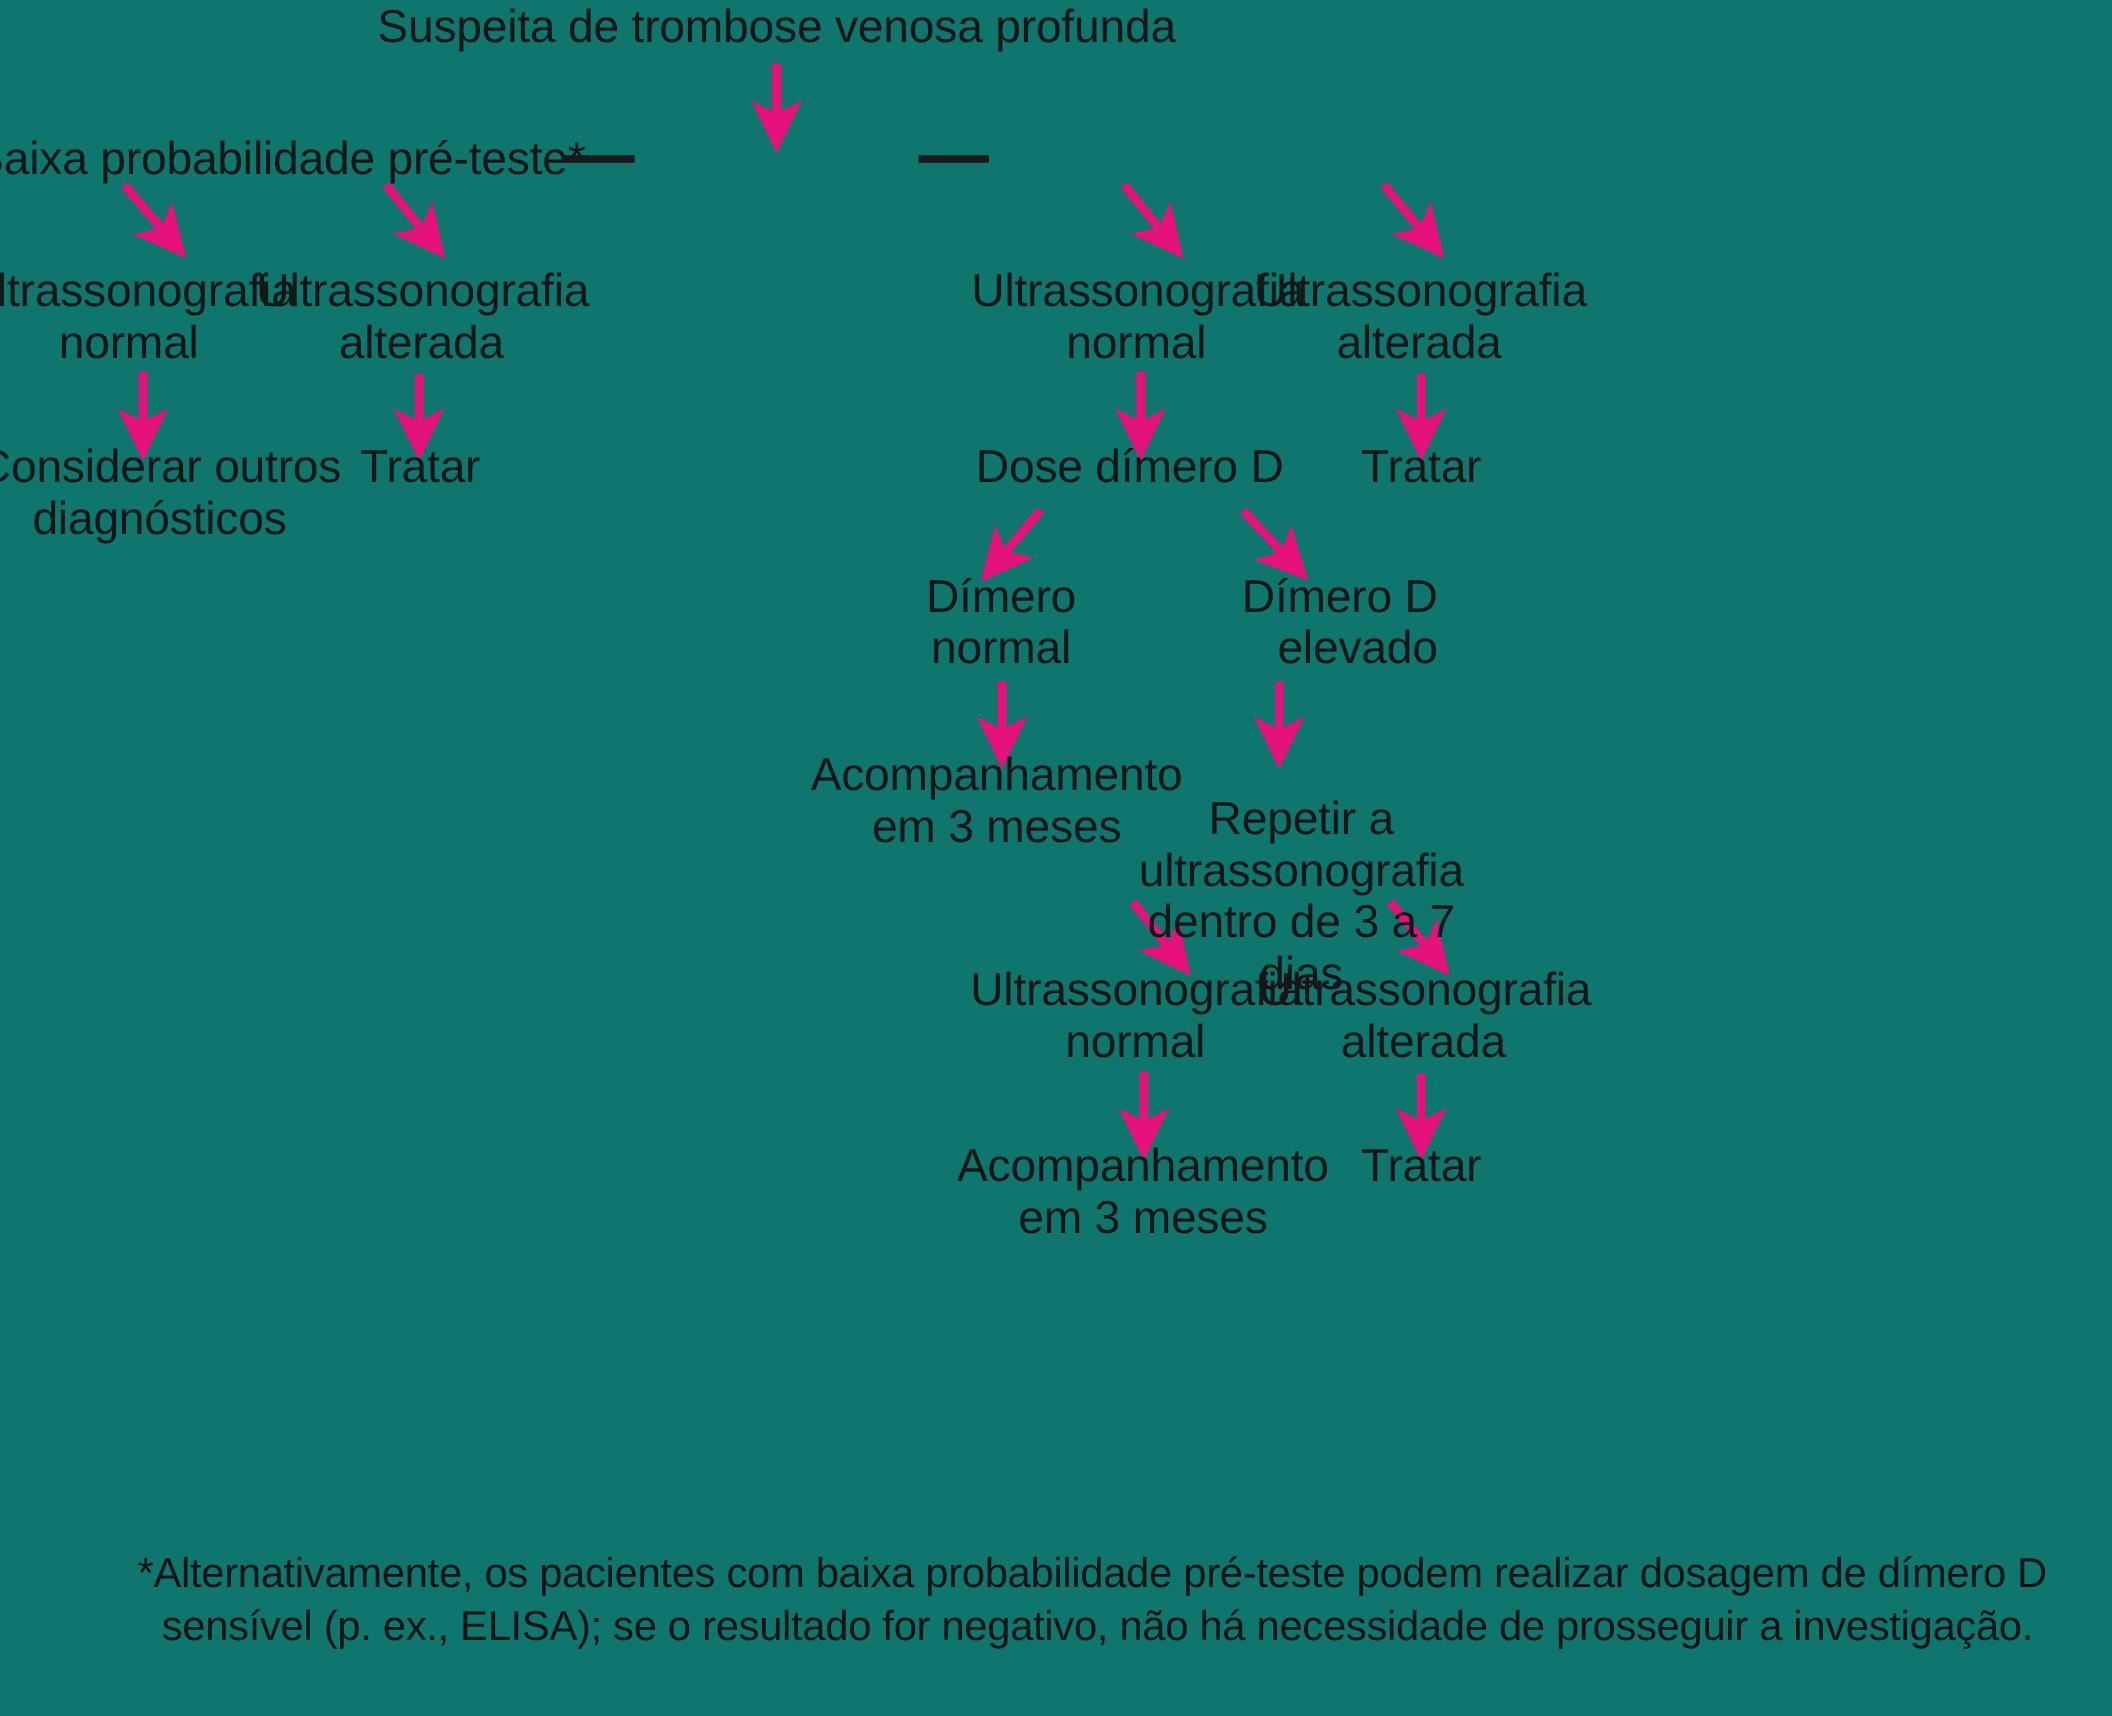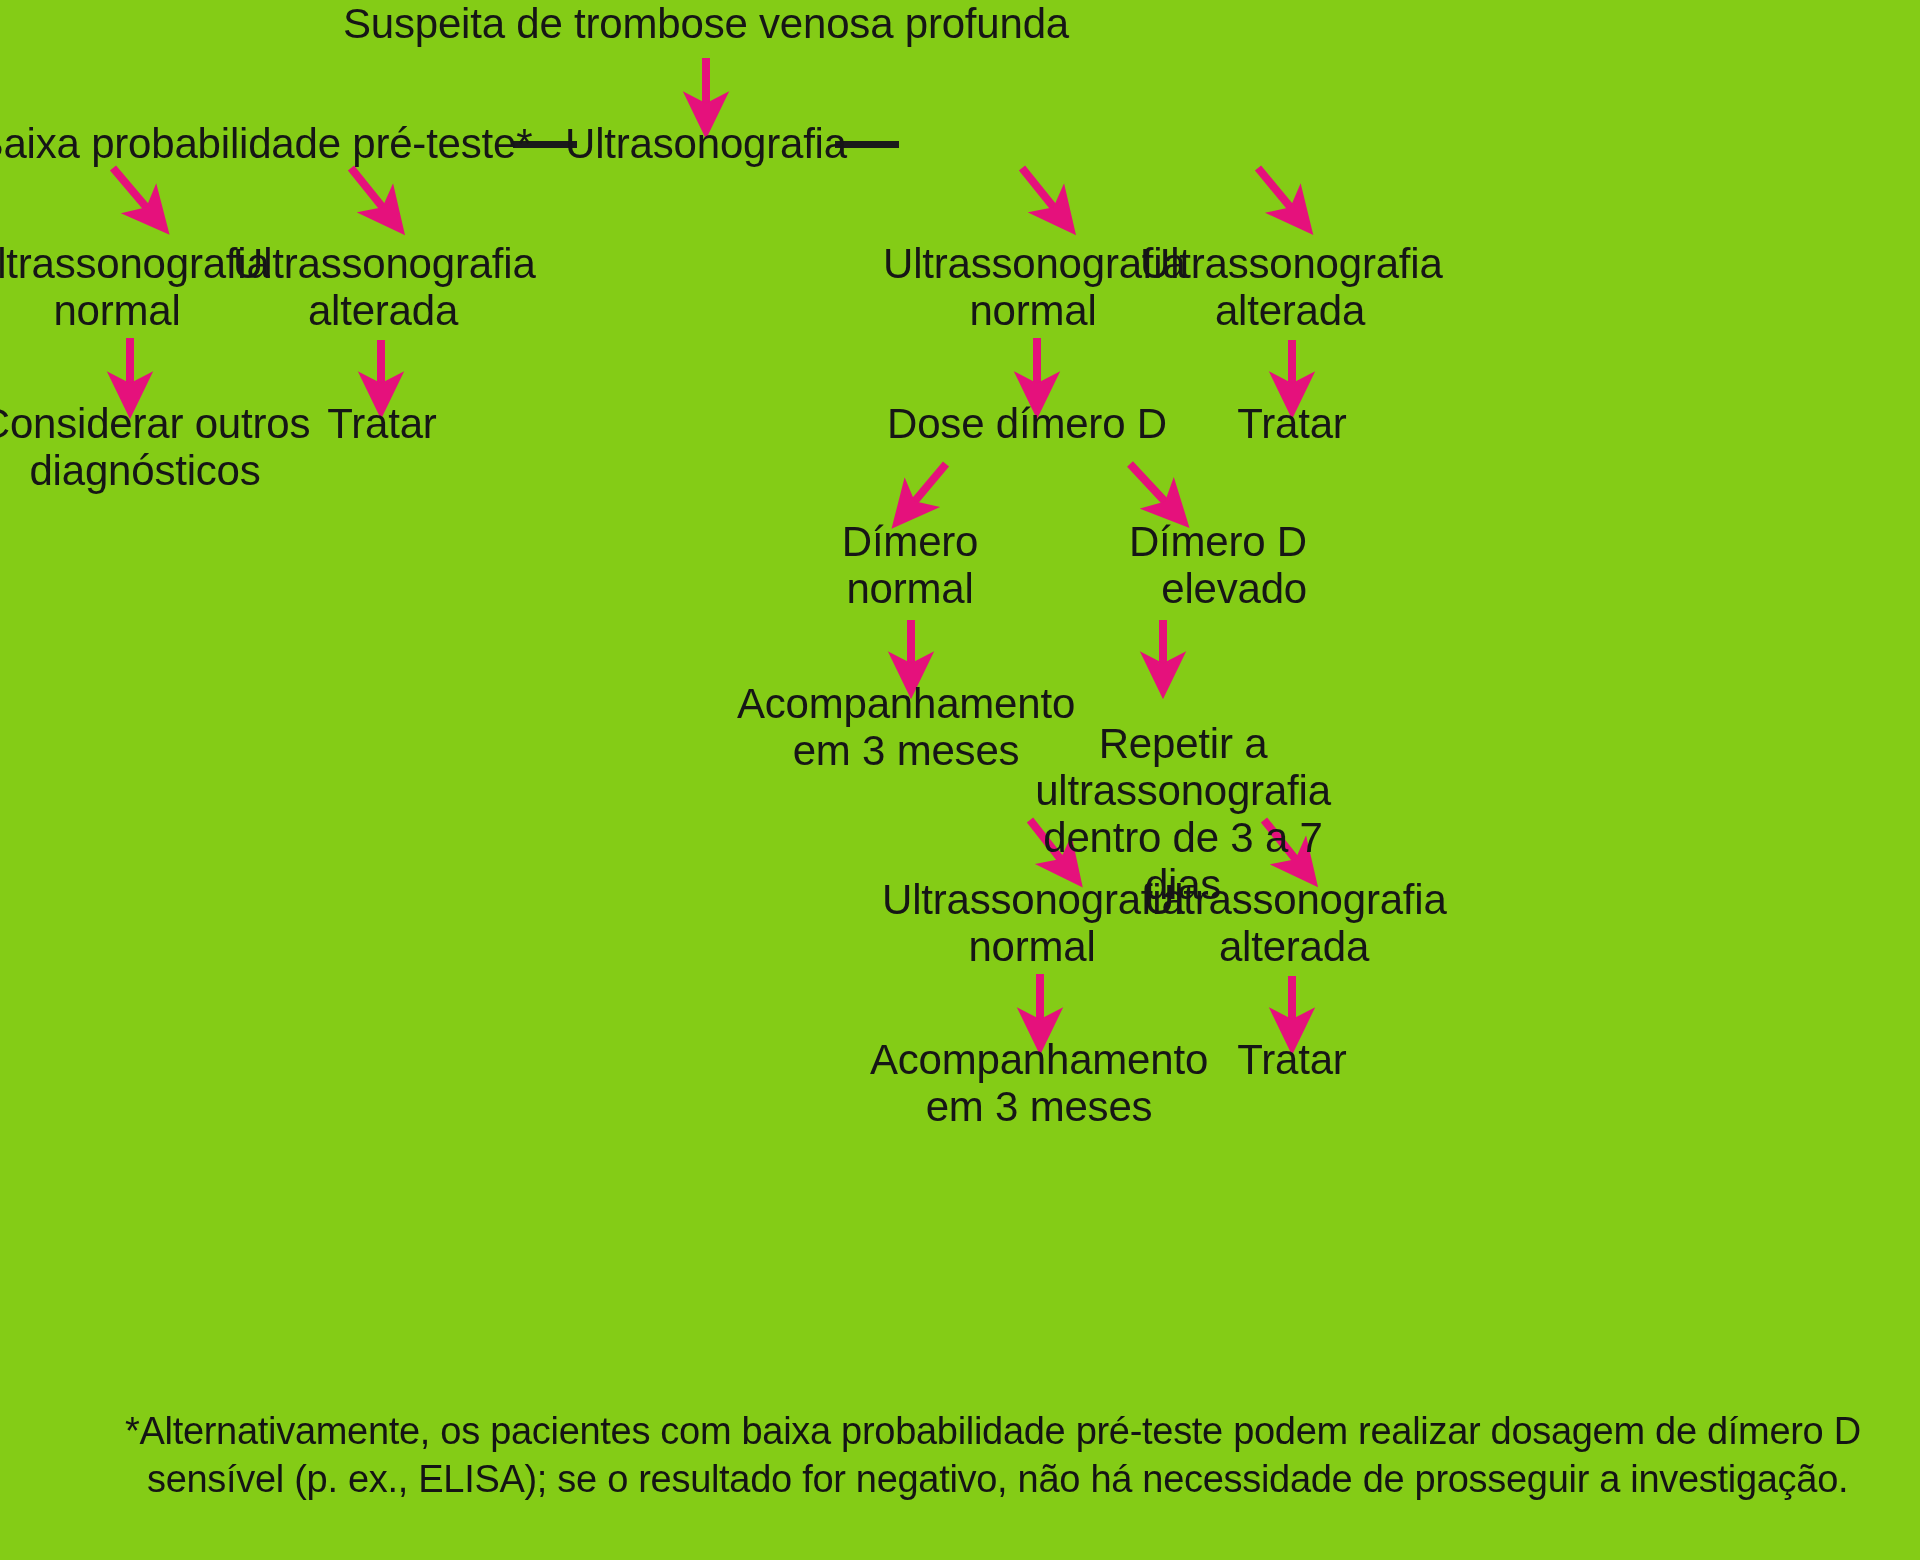--- a/index.html
+++ b/index.html
@@ -8,21 +8,21 @@
     background: #ffffff;
   }
   body {
     font-family: "Liberation Sans", sans-serif;
     color: #1a1a1a;
   }
   #canvas {
     position: relative;
     width: 1920px;
     height: 1560px;
-    background: #84cc16;
+    background: #0f766e;
     overflow: hidden;
   }
   .node {
     position: absolute;
     text-align: center;
     font-size: 42px;
     line-height: 1.12;
     color: #161616;
     white-space: pre-line;
     letter-spacing: -0.2px;
@@ -104,21 +104,20 @@
     </g>
   </svg>
 
   <div class="hline" style="left:513px; top:141px; width:64px;"></div>
   <div class="hline" style="left:835px; top:141px; width:64px;"></div>
 
   <div class="node node-wide" style="left:706px; top:0px; transform:translateX(-50%);">Suspeita de trombose venosa profunda</div>
 
   <div class="node node-wide" style="left:254px; top:120px; transform:translateX(-50%);">Baixa probabilidade pré-teste*</div>
 
-  <div class="node node-wide" style="left:706px; top:120px; transform:translateX(-50%);">Ultrasonografia</div>
 
 
   <div class="node" style="left:117px; top:240px; transform:translateX(-50%); width:300px;">Ultrassonografia
 normal</div>
 
   <div class="node" style="left:383px; top:240px; transform:translateX(-50%); width:300px;">Ultrassonografia
 alterada</div>
 
   <div class="node" style="left:145px; top:400px; transform:translateX(-50%); width:340px;">Considerar outros
 diagnósticos</div>

